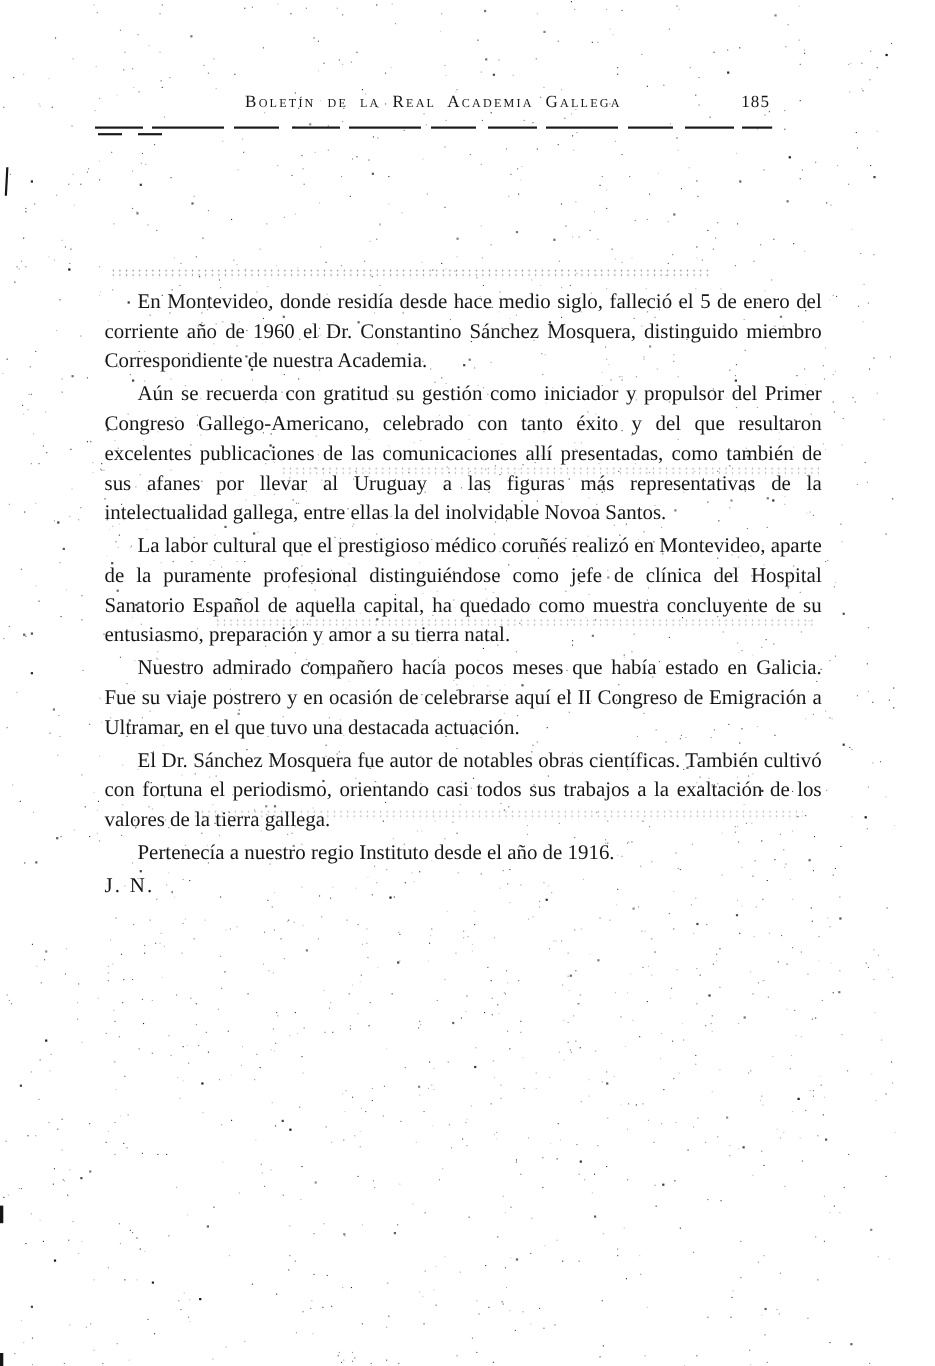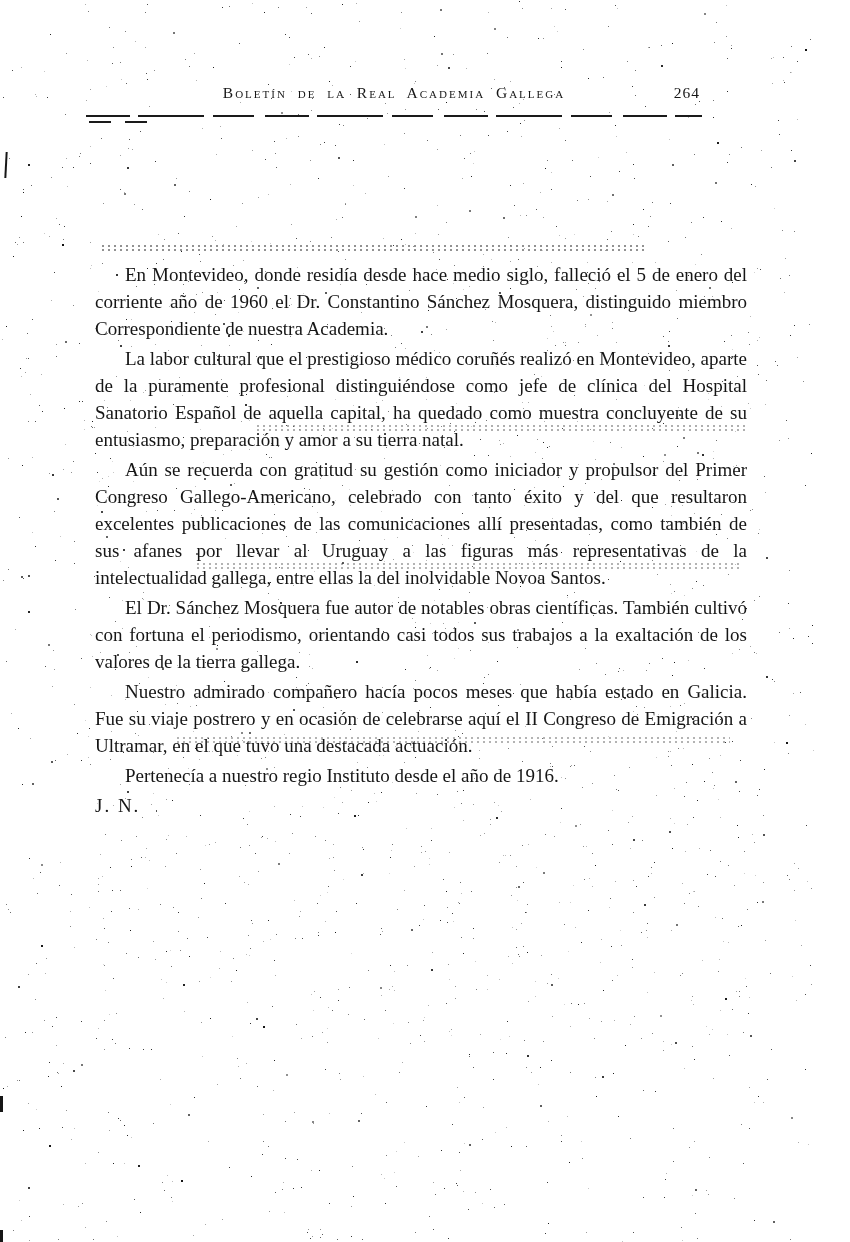--- a/index.html
+++ b/index.html
@@ -70,32 +70,32 @@
   .noise-layer{position:absolute;top:0;left:0;width:1px;height:1px;background:transparent;pointer-events:none;}
   .noise-layer.size2{width:2px;height:2px;}
 </style>
 </head>
 <body>
 
 <div class="page">
 
   <div class="header">
     <div class="journal-title">Boletín de la Real Academia Gallega</div>
-    <div class="page-number">264</div>
+    <div class="page-number">185</div>
   </div>
   <div class="header-rule"></div>
   <div class="header-rule-frag"></div>
 
 
   <div class="body-column">
     <p>En Montevideo, donde residía desde hace medio siglo, falleció el 5 de enero del corriente año de 1960 el Dr. Constantino Sánchez Mosquera, distinguido miembro Correspondiente de nuestra Academia.</p>
+    <p>Aún se recuerda con gratitud su gestión como iniciador y propulsor del Primer Congreso Gallego-Americano, celebrado con tanto éxito y del que resultaron excelentes publicaciones de las comunicaciones allí presentadas, como también de sus afanes por llevar al Uruguay a las figuras más representativas de la intelectualidad gallega, entre ellas la del inolvidable Novoa Santos.</p>
     <p>La labor cultural que el prestigioso médico coruñés realizó en Montevideo, aparte de la puramente profesional distinguiéndose como jefe de clínica del Hospital Sanatorio Español de aquella capital, ha quedado como muestra concluyente de su entusiasmo, preparación y amor a su tierra natal.</p>
-    <p>Aún se recuerda con gratitud su gestión como iniciador y propulsor del Primer Congreso Gallego-Americano, celebrado con tanto éxito y del que resultaron excelentes publicaciones de las comunicaciones allí presentadas, como también de sus afanes por llevar al Uruguay a las figuras más representativas de la intelectualidad gallega, entre ellas la del inolvidable Novoa Santos.</p>
+    <p>Nuestro admirado compañero hacía pocos meses que había estado en Galicia. Fue su viaje postrero y en ocasión de celebrarse aquí el II Congreso de Emigración a Ultramar, en el que tuvo una destacada actuación.</p>
     <p>El Dr. Sánchez Mosquera fue autor de notables obras científicas. También cultivó con fortuna el periodismo, orientando casi todos sus trabajos a la exaltación de los valores de la tierra gallega.</p>
-    <p>Nuestro admirado compañero hacía pocos meses que había estado en Galicia. Fue su viaje postrero y en ocasión de celebrarse aquí el II Congreso de Emigración a Ultramar, en el que tuvo una destacada actuación.</p>
     <p>Pertenecía a nuestro regio Instituto desde el año de 1916.</p>
     <p class="signature">J. N.</p>
   </div>
 
   <div class="haze" style="left:100px;top:244px;width:545px;"></div>
   <div class="haze" style="left:255px;top:424px;width:490px;opacity:.4;"></div>
   <div class="haze" style="left:195px;top:562px;width:548px;opacity:.38;"></div>
   <div class="haze" style="left:175px;top:736px;width:555px;opacity:.38;"></div>
 
   <div class="artifact" style="left:5px;top:152px;width:2px;height:26px;transform:rotate(3deg);"></div>

